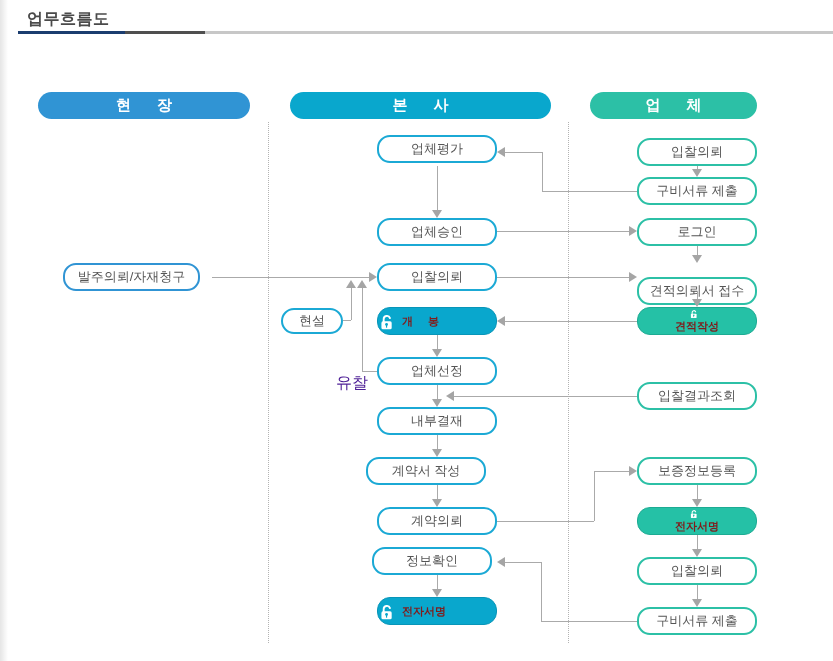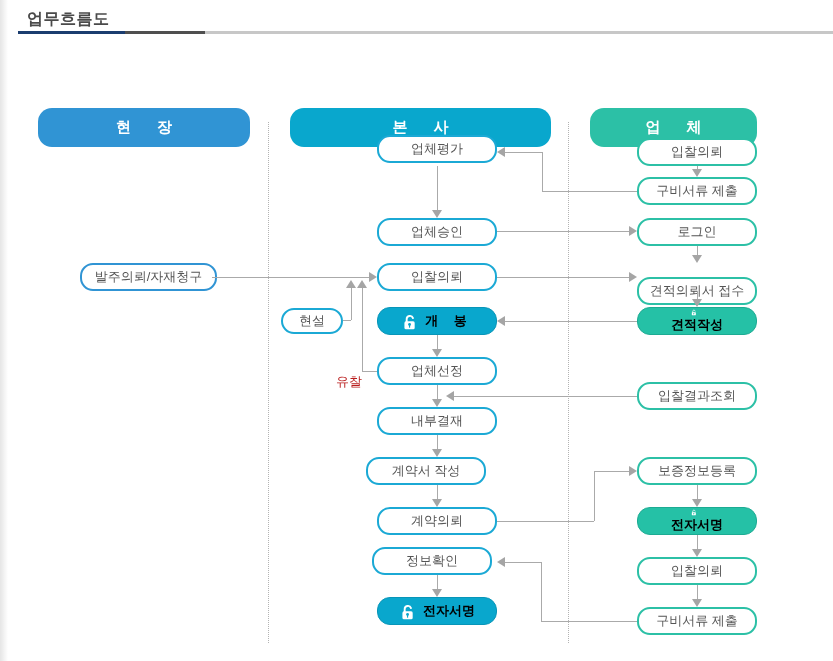--- a/index.html
+++ b/index.html
@@ -8,65 +8,65 @@
     font-family:"Liberation Sans",sans-serif;
   }
   .left-shade{position:absolute;left:0;top:0;width:8px;height:661px;
     background:linear-gradient(to right,rgba(0,0,0,0.10),rgba(0,0,0,0));}
   .page-title{position:absolute;left:27px;top:9px;font-size:16px;font-weight:bold;color:#4a4a4a;letter-spacing:.5px;}
   .rule-seg{position:absolute;top:31px;height:3px;}
   .rule-navy{left:18px;width:107px;background:#1b3d6f;}
   .rule-dark{left:125px;width:80px;background:#4f4f4f;}
   .rule-light{left:205px;width:628px;background:#c7c7c7;}
   .dotted-sep{position:absolute;top:122px;height:521px;width:0;border-left:1px dotted #b3b3b3;}
-  .pill{position:absolute;height:39px;border-radius:14px;color:#fff;font-size:15px;font-weight:bold;
-    display:flex;align-items:center;justify-content:center;letter-spacing:11px;text-indent:11px;margin-top:16px;}
+  .pill{position:absolute;height:27px;border-radius:14px;color:#fff;font-size:15px;font-weight:bold;
+    display:flex;align-items:center;justify-content:center;letter-spacing:11px;text-indent:11px;}
   .pill-blue{background:#3094d4;}
   .pill-cyan{background:#09a7cd;}
   .pill-green{background:#2cc0a6;}
   .node{position:absolute;width:120px;height:28px;background:#fff;border:2px solid #1ba9d5;border-radius:13px;
     box-sizing:border-box;display:flex;align-items:center;justify-content:center;
     font-size:13px;color:#555;white-space:nowrap;}
   .node.b-green{border-color:#2cc0a6;}
   .node.b-blue{border-color:#3094d4;}
   .node-filled{position:absolute;width:120px;height:28px;border-radius:13px;box-sizing:border-box;
-    display:flex;align-items:center;justify-content:center;color:#000000;font-size:13px;font-weight:bold;white-space:nowrap;}
+    display:flex;align-items:center;color:#7f1d1d;font-size:11px;font-weight:bold;white-space:nowrap;}
   .node-filled.cyan{background:#09a7cd;border:1px solid #0895b8;}
   .node-filled.green{background:#25c1a6;border:1px solid #1dab93;flex-direction:column;}
   .node-filled .lock{margin-right:6px;margin-top:1px;}
   .node-filled.cyan .kh{fill:#09a7cd;}
   .node-filled.green .kh{fill:#25c1a6;}
   .wide-ls{letter-spacing:6px;}
   .hline{position:absolute;height:1px;background:#aaaaaa;}
   .vline{position:absolute;width:1px;background:#aaaaaa;}
   .arr{position:absolute;width:0;height:0;border-style:solid;}
   .arr-right{border-width:5px 0 5px 8px;border-color:transparent transparent transparent #a5a5a5;}
   .arr-left{border-width:5px 8px 5px 0;border-color:transparent #a5a5a5 transparent transparent;}
   .arr-down{border-width:8px 5px 0 5px;border-color:#a5a5a5 transparent transparent transparent;}
   .arr-up{border-width:0 5px 8px 5px;border-color:transparent transparent #a5a5a5 transparent;}
-  .flow-label{position:absolute;font-size:13px;color:#b91c1c;}
+  .flow-label{position:absolute;font-size:16px;color:#4c1d95;}
 </style>
 </head>
 <body>
 
 <div class="left-shade"></div>
 
 <div class="page-title">업무흐름도</div>
 <div class="rule-seg rule-navy"></div>
 <div class="rule-seg rule-dark"></div>
 <div class="rule-seg rule-light"></div>
 
 <div class="dotted-sep" style="left:268px"></div>
 <div class="dotted-sep" style="left:568px"></div>
 
 <div class="pill pill-blue" style="left:38px;top:92px;width:212px">현 장</div>
 <div class="pill pill-cyan" style="left:290px;top:92px;width:261px">본 사</div>
 <div class="pill pill-green" style="left:590px;top:92px;width:167px">업 체</div>
 
-<div class="node b-blue" style="left:80px;top:263px;width:137px">발주의뢰/자재청구</div>
+<div class="node b-blue" style="left:63px;top:263px;width:137px">발주의뢰/자재청구</div>
 <div class="node" style="left:281px;top:308px;width:62px;height:26px">현설</div>
 
 <div class="node" style="left:377px;top:135px">업체평가</div>
 <div class="node" style="left:377px;top:218px">업체승인</div>
 <div class="node" style="left:377px;top:263px">입찰의뢰</div>
 <div class="node-filled cyan" style="left:377px;top:307px">
   <svg class="lock" width="18" height="18" viewBox="0 0 20 20">
     <path d="M6.3 9.8 L6.3 7.1 A3.6 3.6 0 0 1 13.3 5.7" fill="none" stroke="#fff" stroke-width="2.1" stroke-linecap="round"></path>
     <rect x="3.8" y="9.3" width="11.4" height="8.7" rx="1.7" fill="#fff"></rect>
     <circle class="kh" cx="9.5" cy="12.7" r="1.6"></circle>

